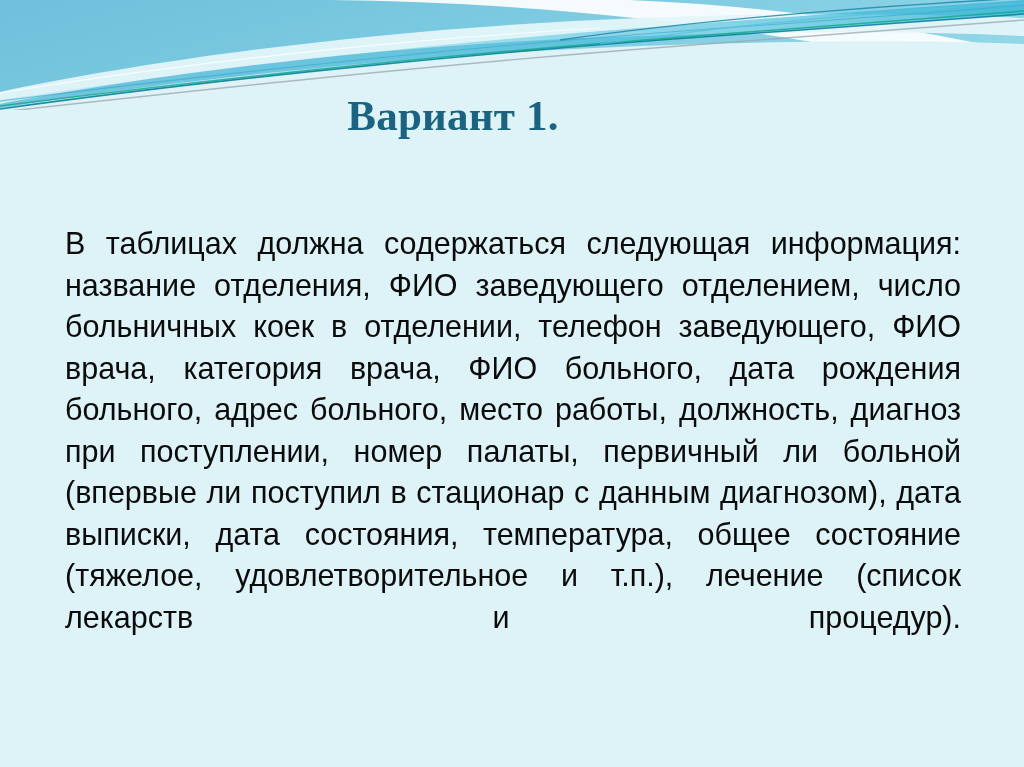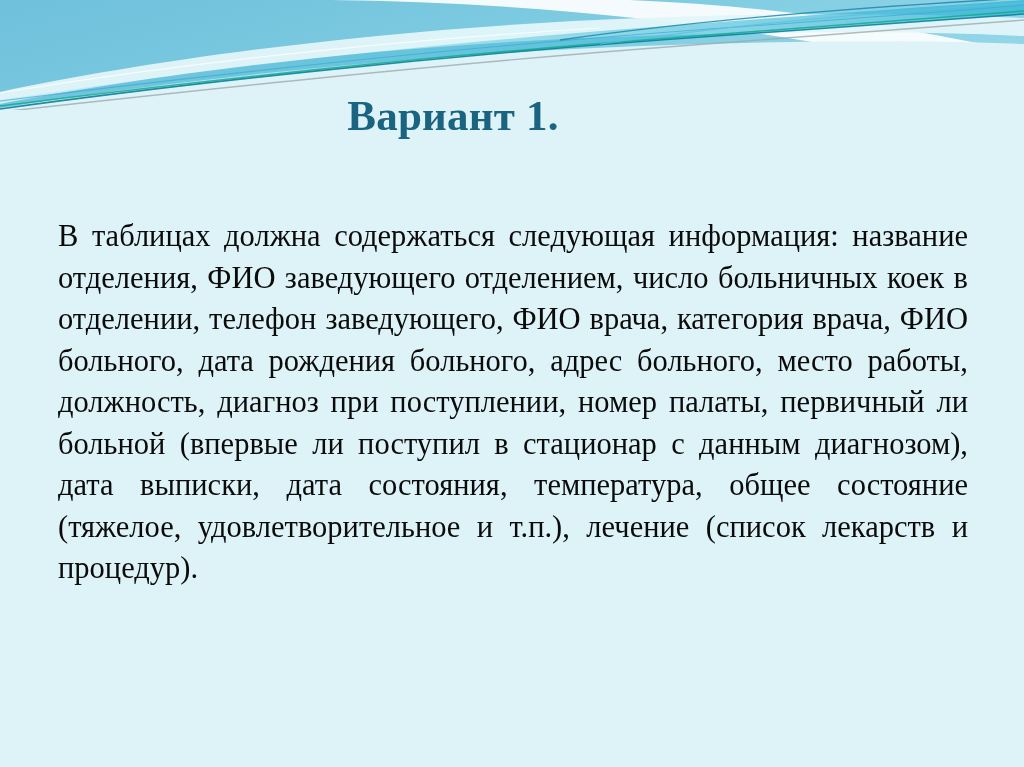--- a/index.html
+++ b/index.html
@@ -69,22 +69,22 @@
   }
 
   
   .body-block {
     position: absolute;
     top: 216px;
     left: 58px;
     width: 910px;
   }
   .body-text {
-    margin: 0;
-    font-family: Liberation Serif, serif;
+    margin: 7px;
+    font-family: Liberation Sans, sans-serif;
     font-size: 30.5px;
     line-height: 41.5px;
     color: #0b0b0b;
     text-align: justify;
     text-justify: inter-word;
     hyphens: none;
   }
   .body-text::after {
     content: "";
     display: inline-block;

